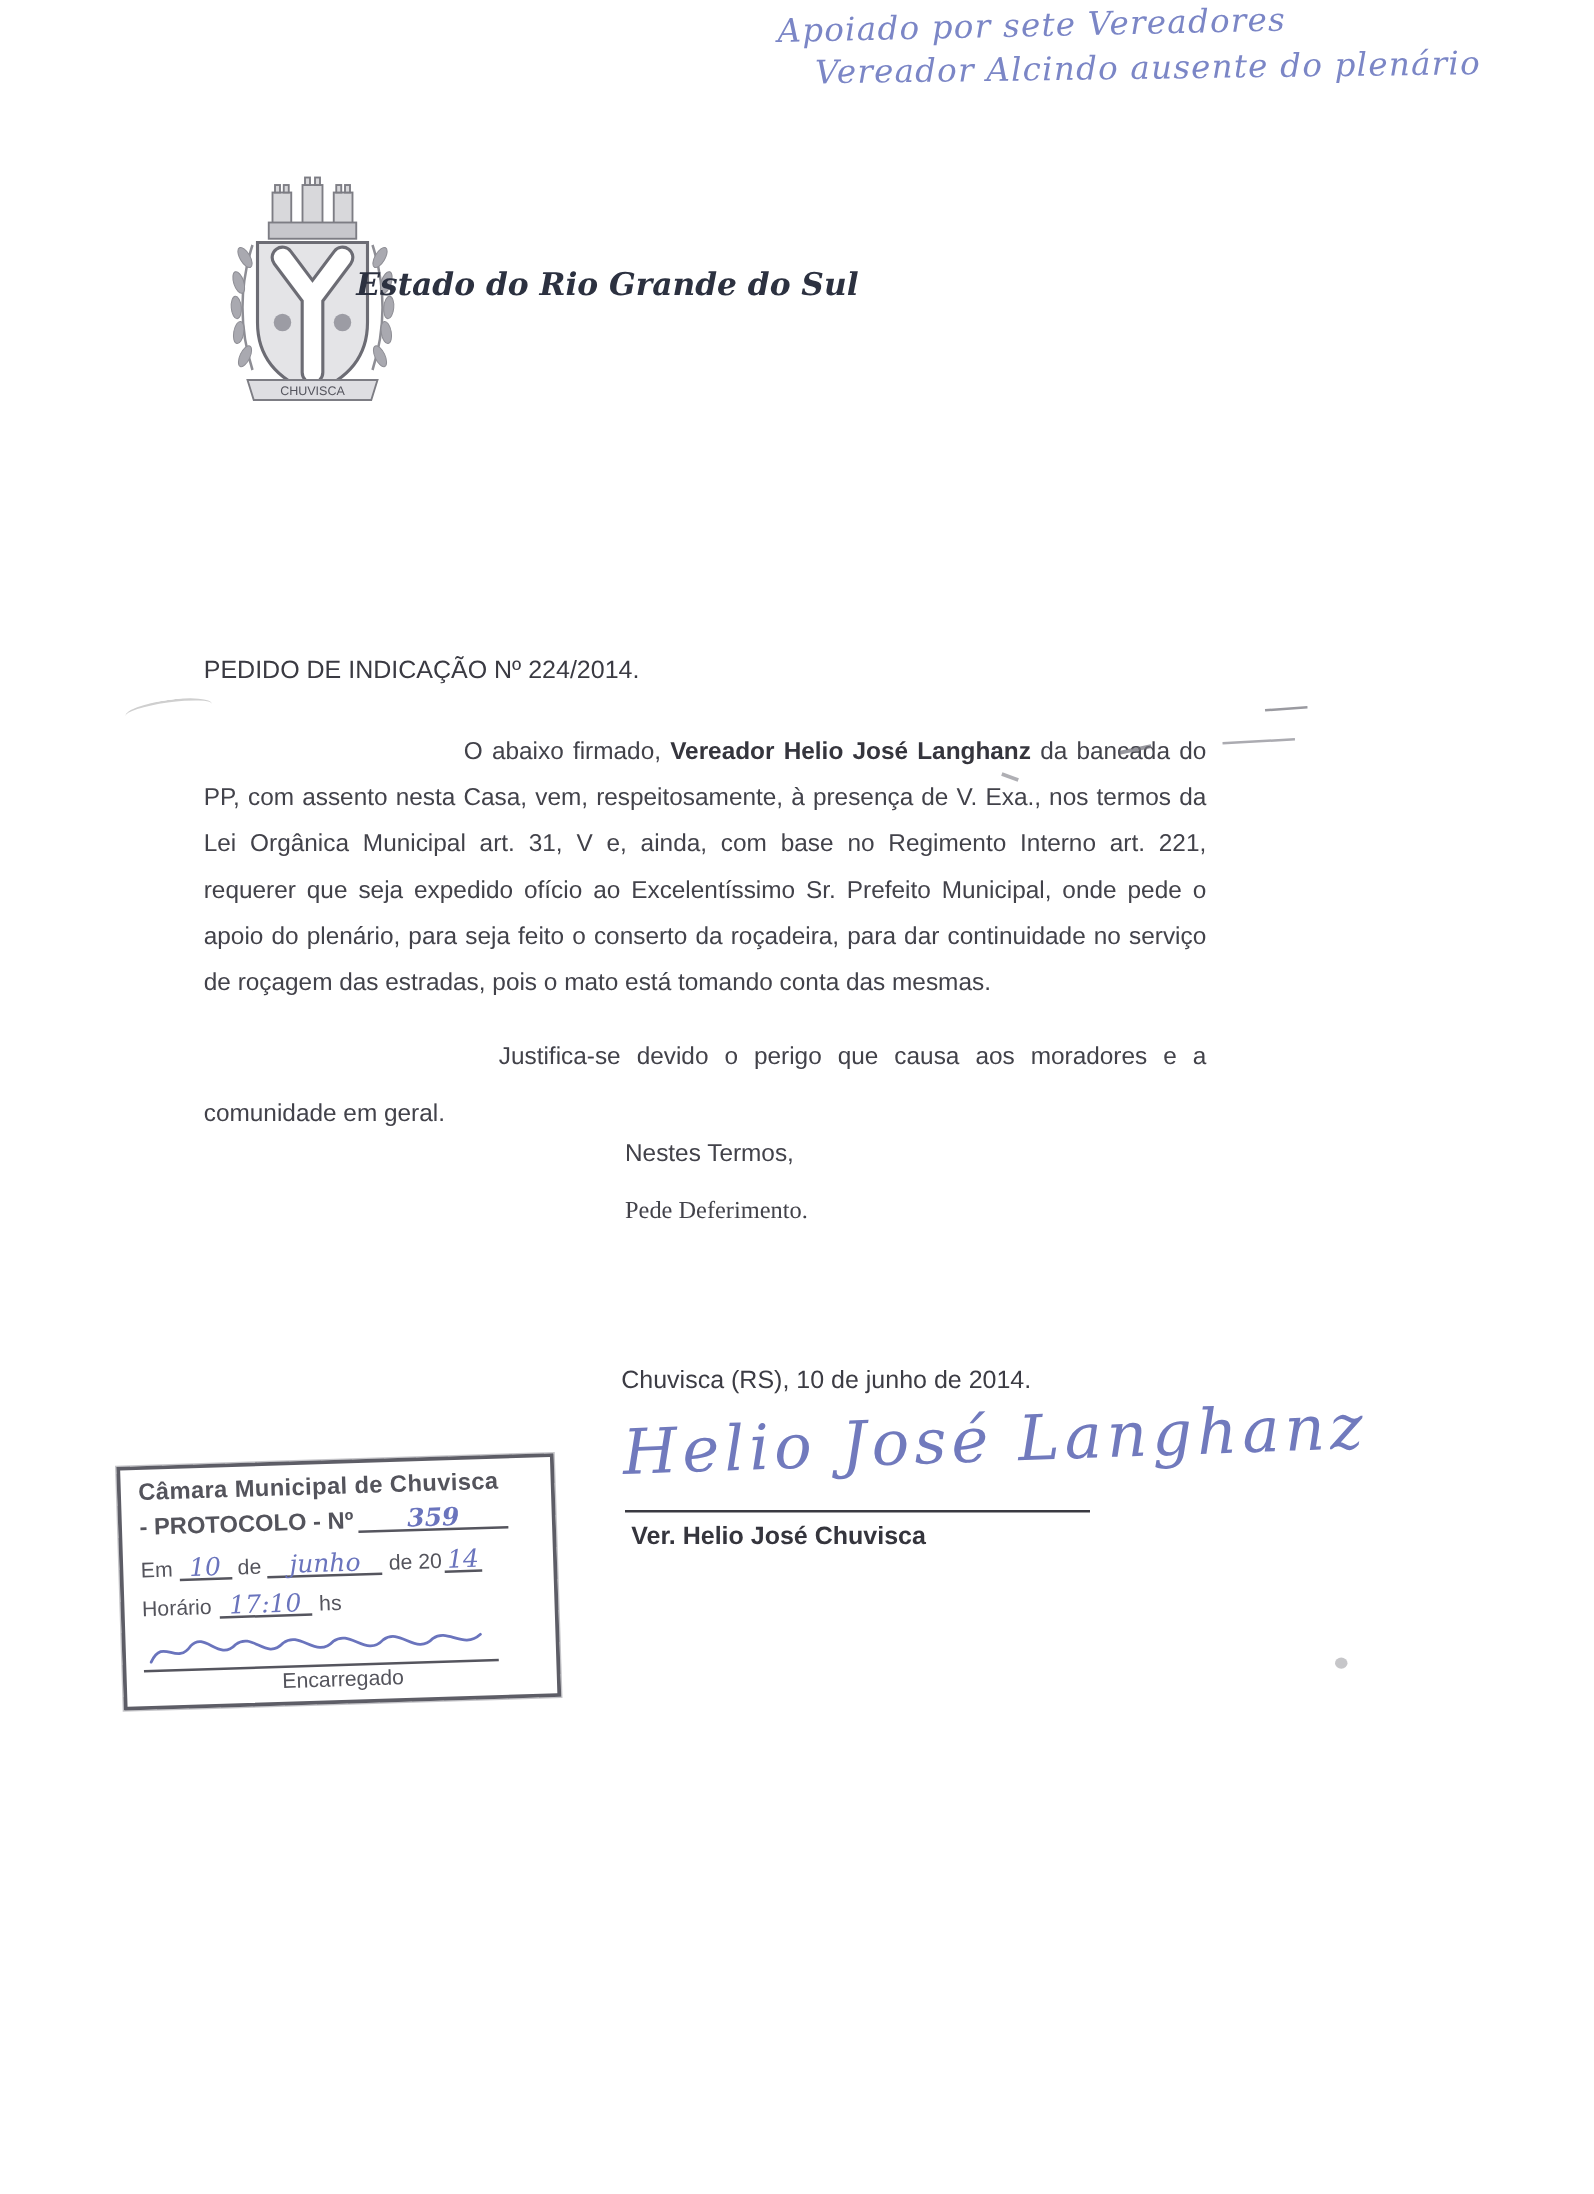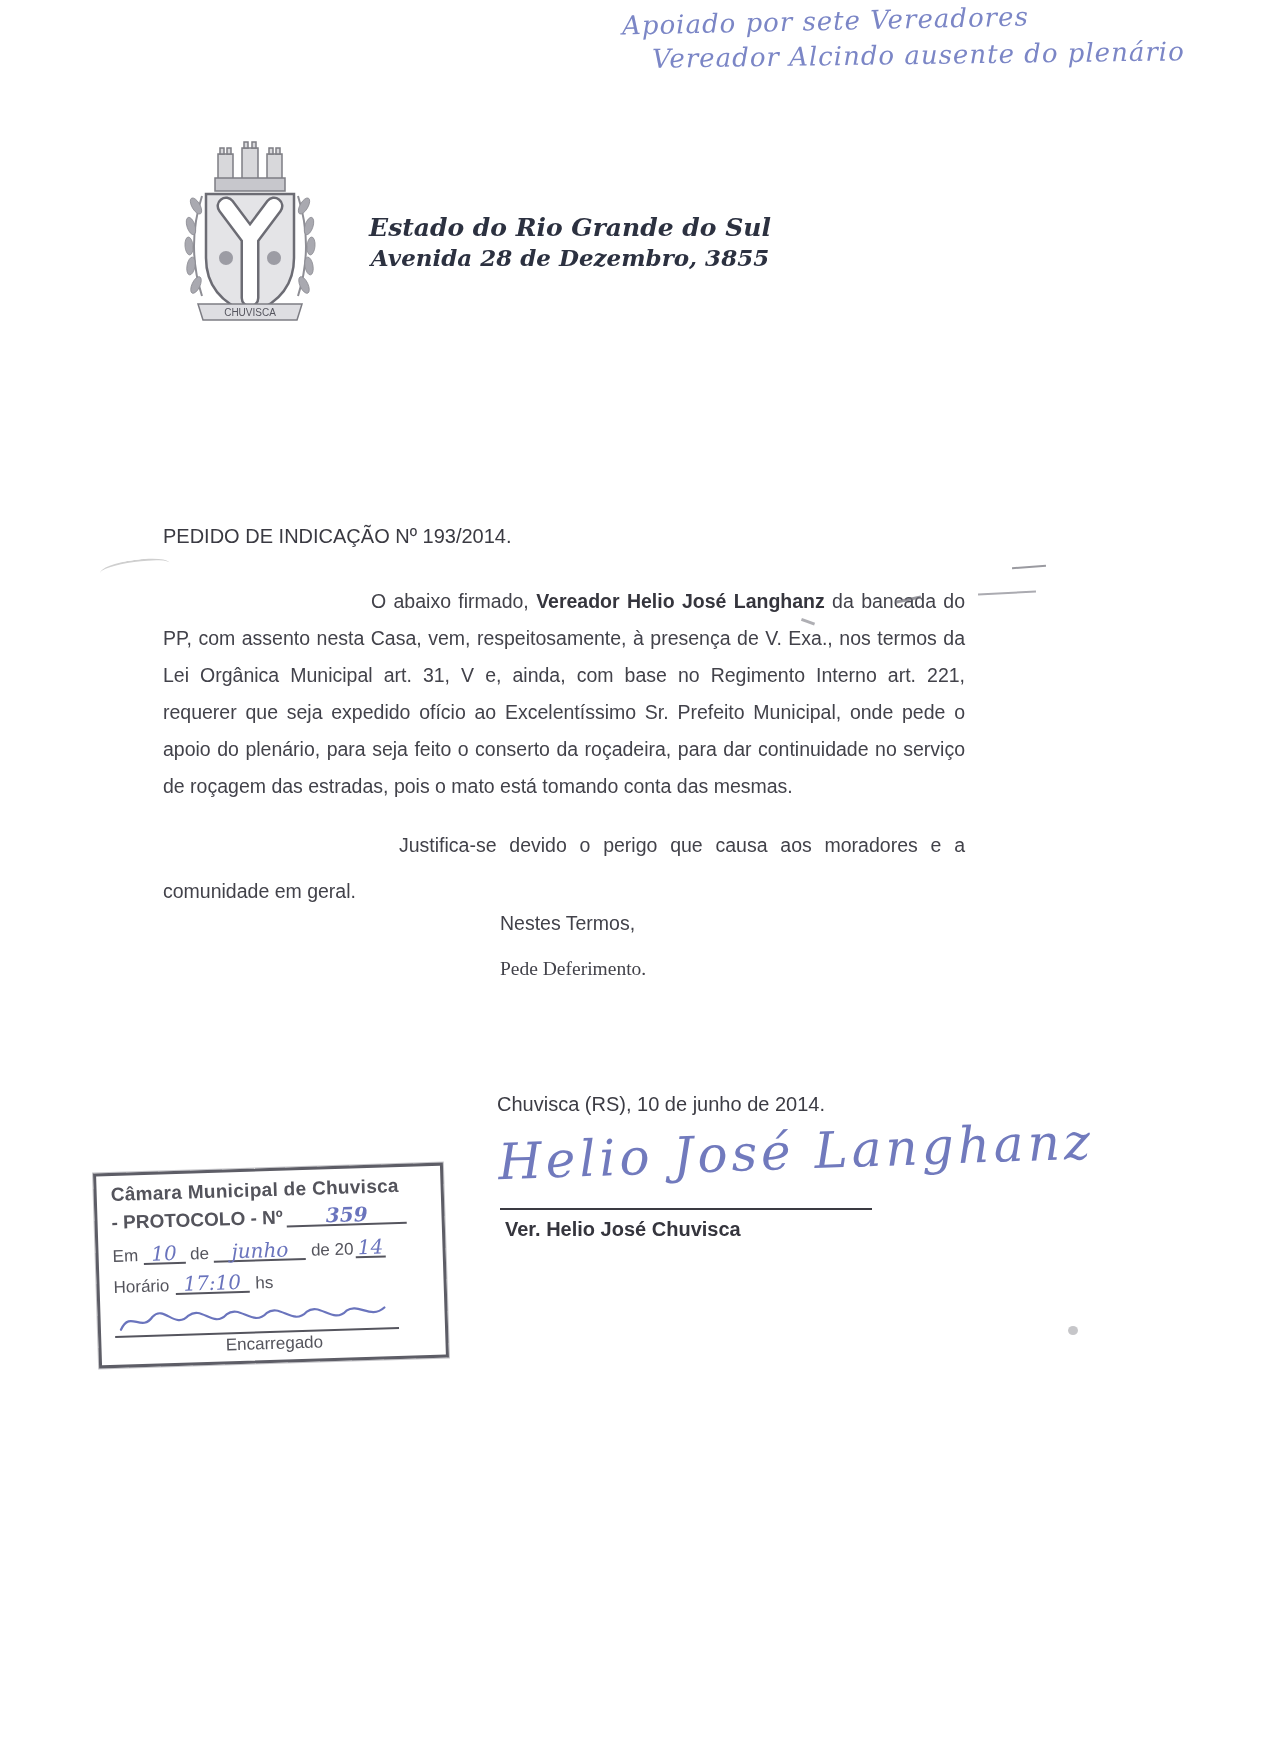--- a/index.html
+++ b/index.html
@@ -8,21 +8,21 @@
     background:#ffffff;overflow:hidden;
     font-family:"Liberation Sans",sans-serif;color:#3f3f47;
   }
   
   .hand{font-family:"DejaVu Serif",serif;font-style:italic;color:#7b86c6;}
   .note1{position:absolute;left:622px;top:6px;font-size:26px;letter-spacing:1px;transform:rotate(-1.3deg);}
   .note2{position:absolute;left:652px;top:40px;font-size:26px;letter-spacing:1px;transform:rotate(-0.8deg);}
   
   .emblem{position:absolute;left:168px;top:136px;}
   .letterhead{
-    position:absolute;left:285px;top:212px;width:570px;text-align:center;
+    position:absolute;left:285px;top:212px;width:570px;text-align:left;
     font-family:"DejaVu Serif",serif;font-style:italic;font-weight:bold;color:#2c3140;
   }
   .lh-state{font-size:25px;line-height:31px;white-space:nowrap;}
   .lh-org{font-size:27px;line-height:34px;white-space:nowrap;}
   .lh-addr{font-size:23px;line-height:30px;white-space:nowrap;}
   .lh-fone{font-size:18px;line-height:25px;white-space:nowrap;}
   
   .addressee{
     position:absolute;left:163px;top:370px;width:802px;
     font-size:20px;font-weight:bold;line-height:32px;text-align:justify;color:#35353d;
@@ -121,25 +121,24 @@
     </g>
 
     <g>
       <path d="M30,168 L134,168 L129,184 L35,184 Z" fill="#dedee2" stroke="#7d7d84" stroke-width="1.5"></path>
       <text x="82" y="180" text-anchor="middle" font-size="10" fill="#55555e" font-family="Liberation Sans, sans-serif">CHUVISCA</text>
     </g>
   </svg>
 
   <div class="letterhead">
     <div class="lh-state">Estado do Rio Grande do Sul</div>
-    <div class="lh-addr">Avenida 28 de Dezembro, 3855</div>
   </div>
 
 
-  <div class="subject">PEDIDO DE INDICAÇÃO Nº 193/2014.</div>
+  <div class="subject">PEDIDO DE INDICAÇÃO Nº 224/2014.</div>
 
   <div class="para1"><span>O abaixo firmado, </span><b>Vereador Helio José Langhanz</b><span> da bancada do PP, com assento nesta Casa, vem, respeitosamente, à presença de V. Exa., nos termos da Lei Orgânica Municipal art. 31, V e, ainda, com base no Regimento Interno art. 221, requerer que seja expedido ofício ao Excelentíssimo Sr. Prefeito Municipal, onde pede o apoio do plenário, para seja feito o conserto da roçadeira, para dar continuidade no serviço de roçagem das estradas, pois o mato está tomando conta das mesmas.</span></div>
 
   <div class="para2">Justifica-se devido o perigo que causa aos moradores e a comunidade em geral.</div>
 
   <div class="terms">Nestes Termos,</div>
   <div class="plea">Pede Deferimento.</div>
 
   <div class="dateline">Chuvisca (RS), 10 de junho de 2014.</div>
 

